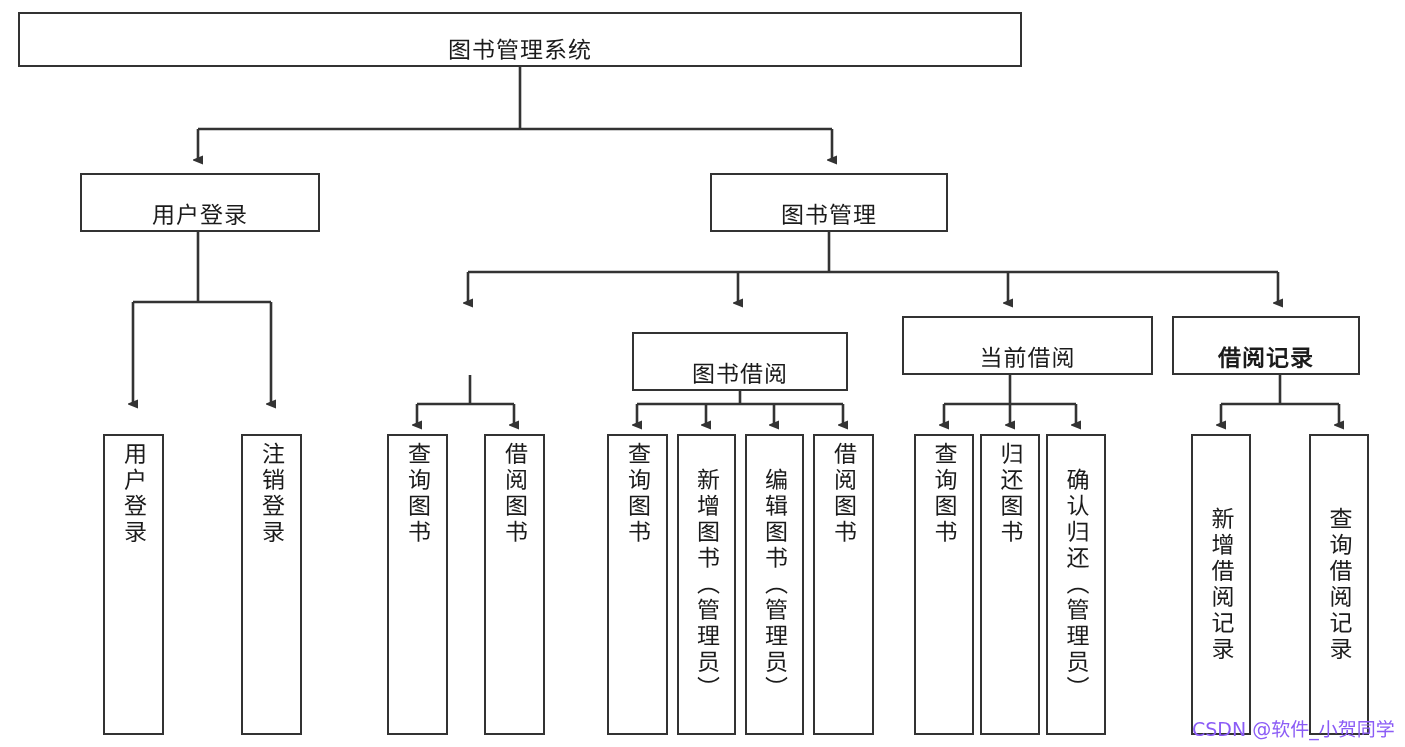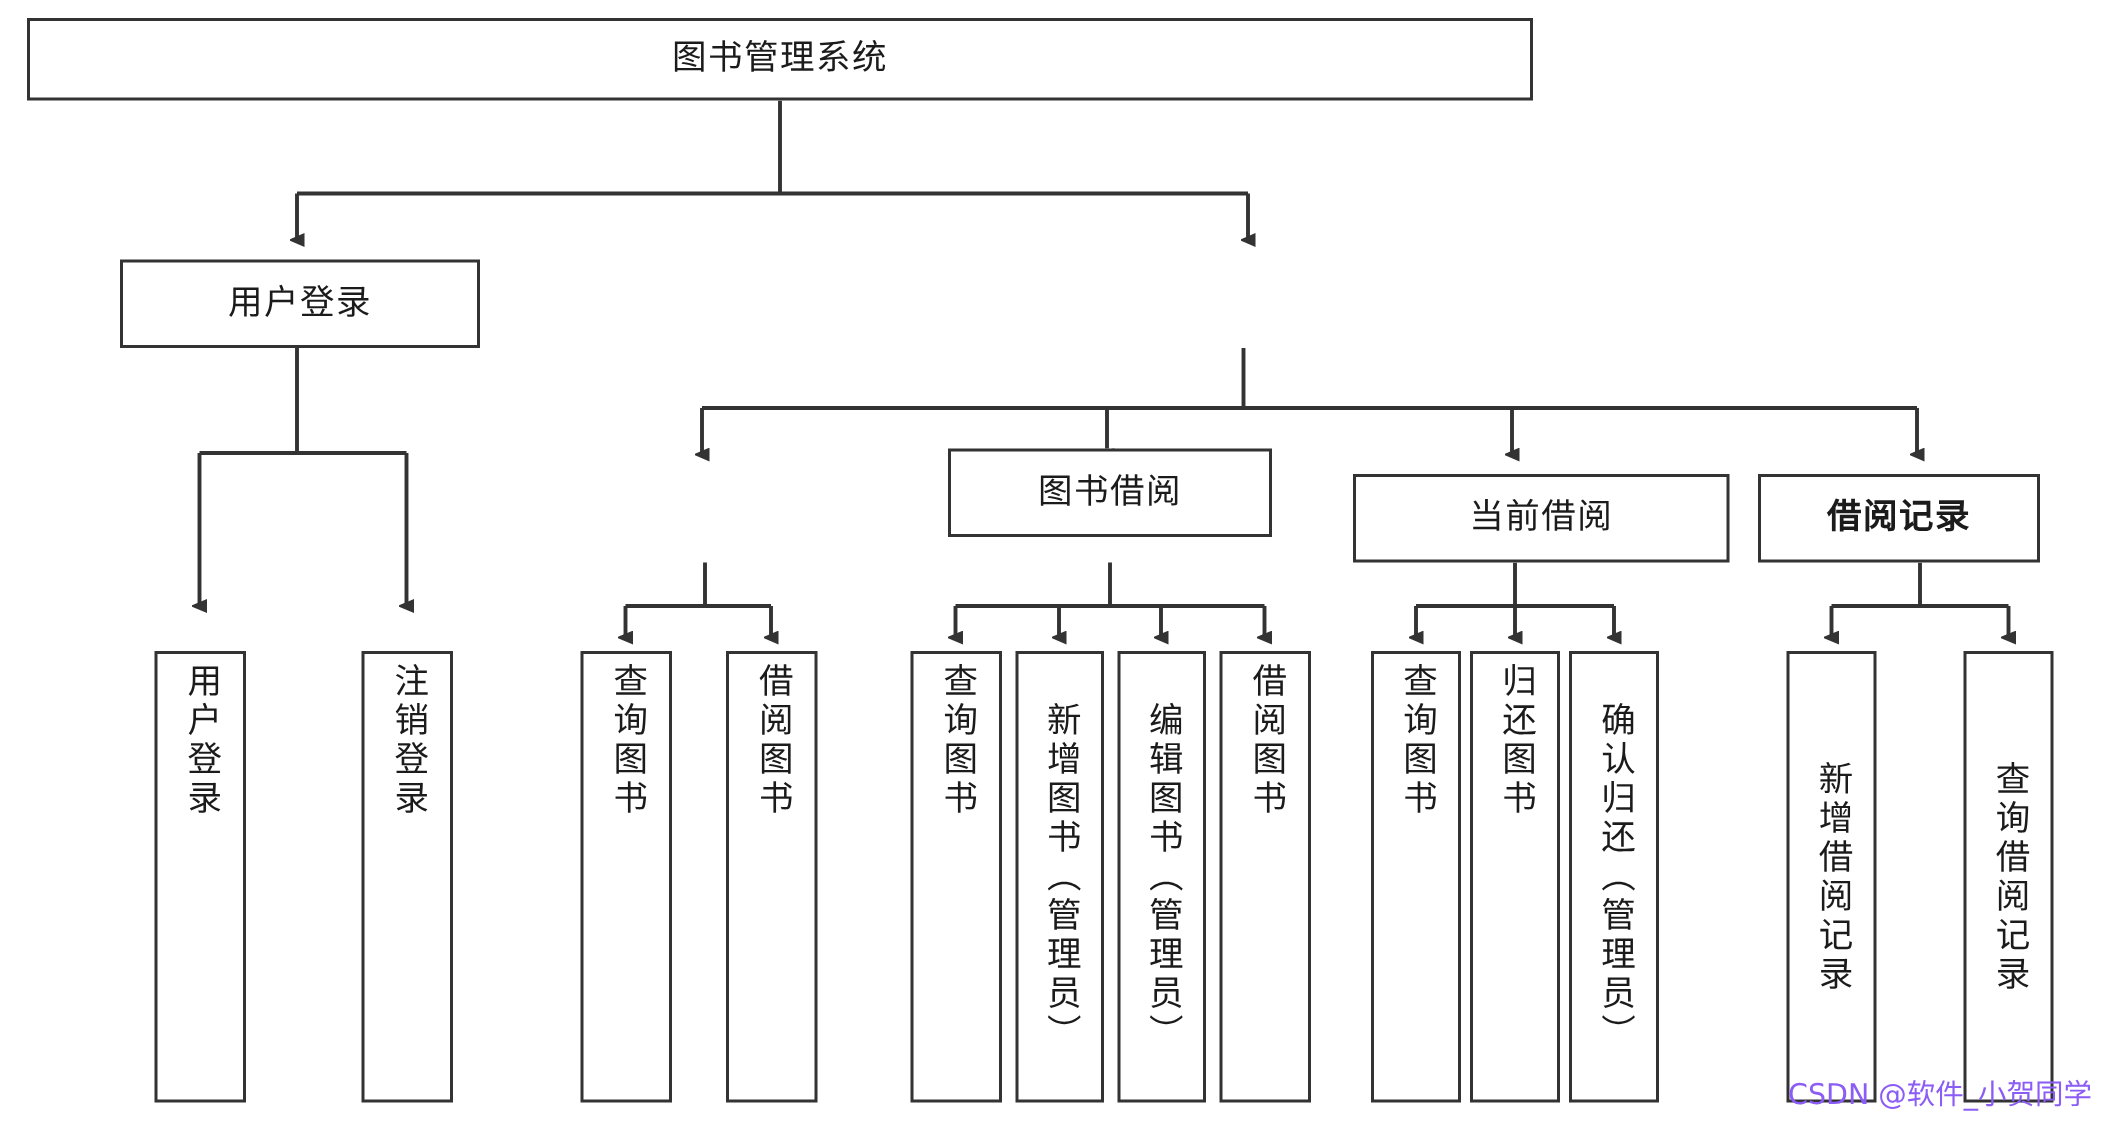--- a/index.html
+++ b/index.html
@@ -23,21 +23,21 @@
     width: 1405px;
     height: 747px;
     pointer-events: none;
   }
   .node {
     position: absolute;
     box-sizing: border-box;
     background: #ffffff;
     border: 2px solid #333333;
     display: flex;
-    align-items: center;
+    align-items: flex-end;
     justify-content: center;
     z-index: 2;
   }
   .node .label {
     color: #1b1b1b;
     letter-spacing: 1px;
     line-height: 1.25;
     text-align: center;
     white-space: nowrap;
   }
@@ -128,22 +128,25 @@
     </g>
   </svg>
 
   <div class="node node-root" style="left:18px; top:12px; width:1004px; height:55px;">
     <span class="label">图书管理系统</span>
   </div>
 
   <div class="node node-branch" style="left:80px; top:173px; width:240px; height:59px;">
     <span class="label">用户登录</span>
   </div>
-
-  <div class="node node-branch" style="left:632px; top:299px; width:216px; height:59px;">
+  <div class="node node-branch" style="left:710px; top:173px; width:238px; height:59px;">
+    <span class="label">图书管理</span>
+  </div>
+
+  <div class="node node-branch" style="left:632px; top:332px; width:216px; height:59px;">
     <span class="label">图书借阅</span>
   </div>
   <div class="node node-branch" style="left:902px; top:316px; width:251px; height:59px;">
     <span class="label">当前借阅</span>
   </div>
   <div class="node node-branch" style="left:1172px; top:316px; width:188px; height:59px;font-weight:bold;">
     <span class="label">借阅记录</span>
   </div>
 
   <div class="node node-leaf" style="left:103px; top:434px; width:61px; height:301px;">

